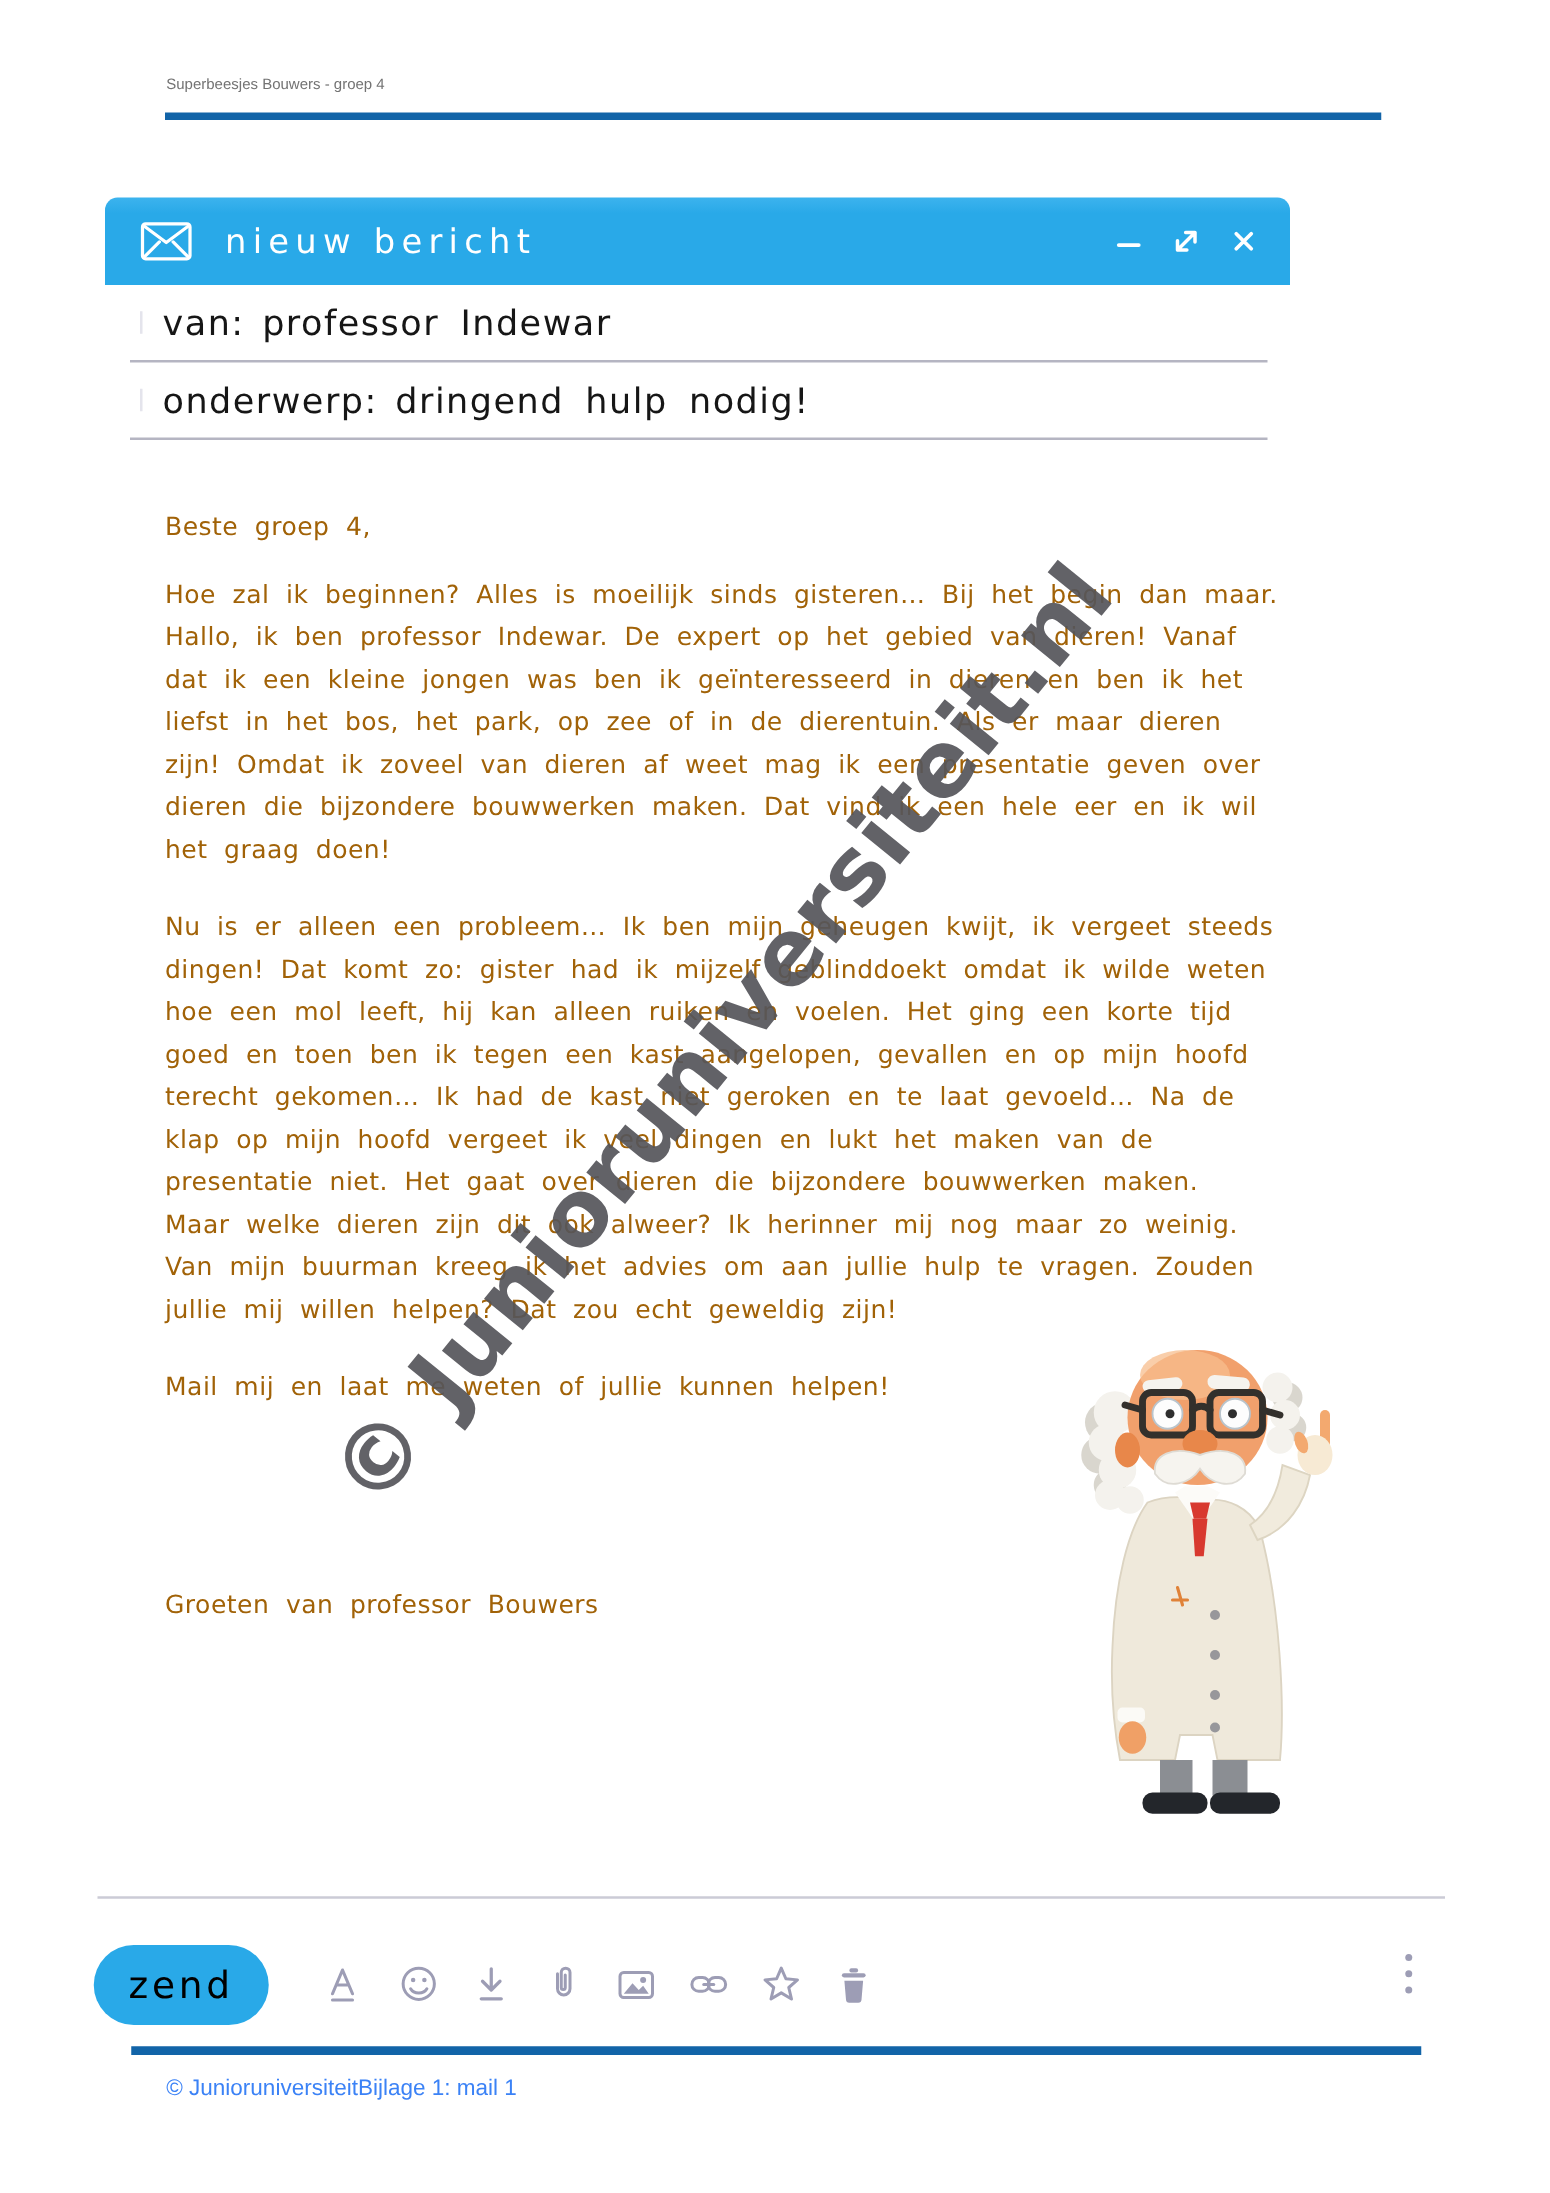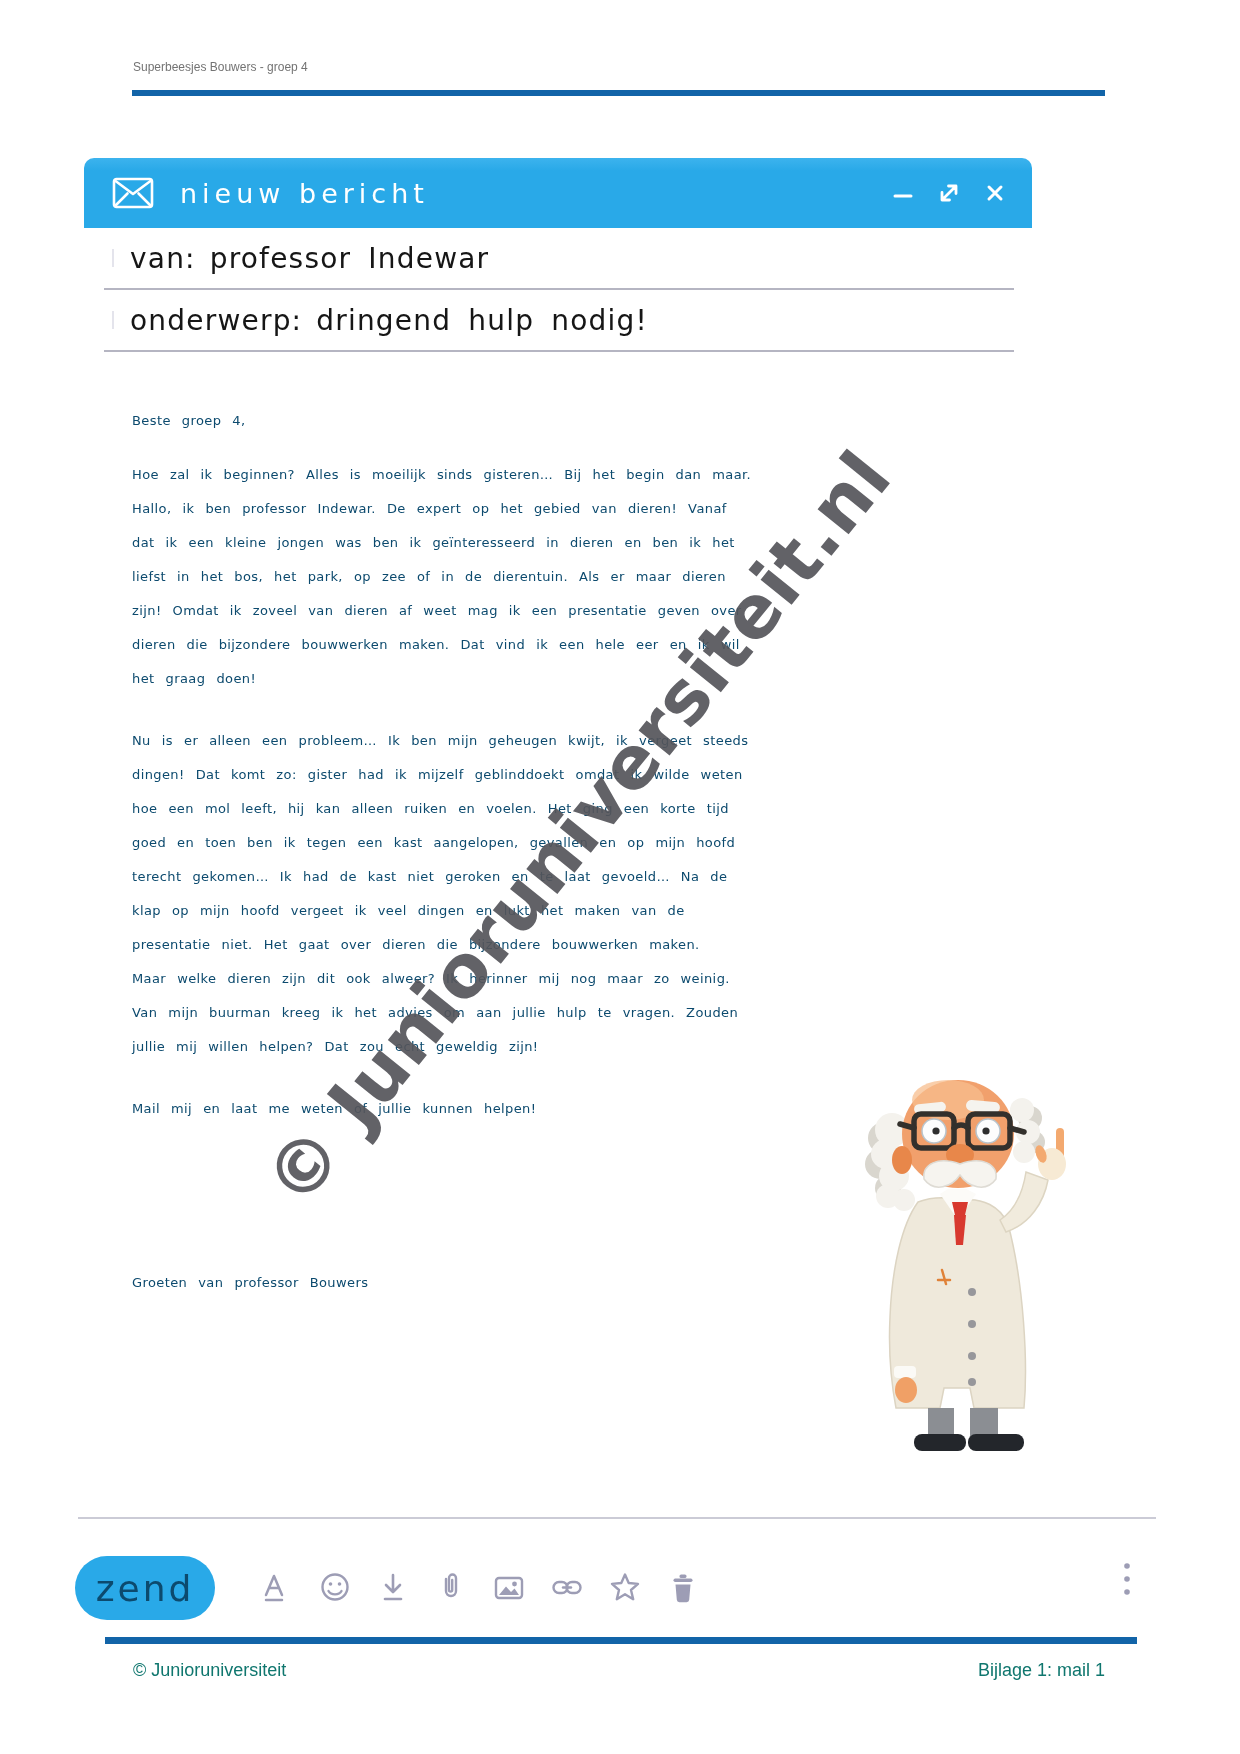--- a/index.html
+++ b/index.html
@@ -26,21 +26,21 @@
   .controls{margin-left:auto;display:flex;align-items:center;gap:20px;}
   .ctrl{display:flex;align-items:center;justify-content:center;width:26px;height:26px;cursor:pointer;}
 
   .field-row{
     display:flex;align-items:center;height:60px;margin:0 18px 0 20px;
     border-bottom:2px solid #b5b5c2;font-size:28px;letter-spacing:1.2px;word-spacing:7px;color:#161616;
   }
   .field-row::before{content:"";width:2px;height:18px;background:#e4e4ec;margin:0 16px 0 8px;}
   .field-label{margin-right:14px;}
 
-  .mail-body{padding:52px 0 0 48px;font-size:13px;color:#0c4a6e;}
+  .mail-body{padding:52px 0 0 48px;font-size:20px;color:#a16207;}
   .para{
     margin:0 0 28px 0;line-height:34px;letter-spacing:0.4px;word-spacing:6.5px;
     white-space:pre-line;width:960px;
   }
   .greeting{margin-bottom:20px;}
   .signature{margin:140px 0 0 0;}
 
   
   .watermark{
     position:absolute;left:248px;top:1168px;transform:rotate(-51deg);transform-origin:0 0;
@@ -48,31 +48,31 @@
     color:rgba(85,85,90,0.92);white-space:nowrap;pointer-events:none;z-index:6;
   }
 
   
   .professor{position:absolute;left:840px;top:1052px;z-index:2;}
 
   
   .toolbar-divider{position:absolute;left:78px;top:1517px;width:1078px;height:2px;background:#cbcbd6;}
   .toolbar{position:absolute;left:75px;top:1555px;height:66px;display:flex;align-items:center;gap:18px;}
   .send-btn{
-    width:140px;height:64px;border:none;border-radius:32px;background:#29a9e8;color:#0c4a6e;
-    font-family:"DejaVu Sans",sans-serif;font-size:36px;letter-spacing:3px;cursor:pointer;
+    width:140px;height:64px;border:none;border-radius:32px;background:#29a9e8;color:#000000;
+    font-family:"DejaVu Sans",sans-serif;font-size:30px;letter-spacing:3px;cursor:pointer;
   }
   .tb-icon{display:flex;align-items:center;justify-content:center;width:40px;height:40px;cursor:pointer;}
   .tb-icon:first-of-type{margin-left:24px;}
   .kebab{position:absolute;left:1120px;top:1560px;cursor:pointer;display:flex;}
 
   
   .footer-row{
-    position:absolute;left:133px;top:1660px;width:972px;display:flex;justify-content:space-between;
-    font-size:18px;color:#0f766e;
+    position:absolute;left:133px;top:1660px;width:972px;display:flex;
+    font-size:18px;color:#3b82f6;
   }
 </style>
 </head>
 <body>
 
 <div class="page">
 
   <div class="ws-title">Superbeesjes Bouwers - groep 4</div>
   <div class="rule-blue rule-top"></div>
 

